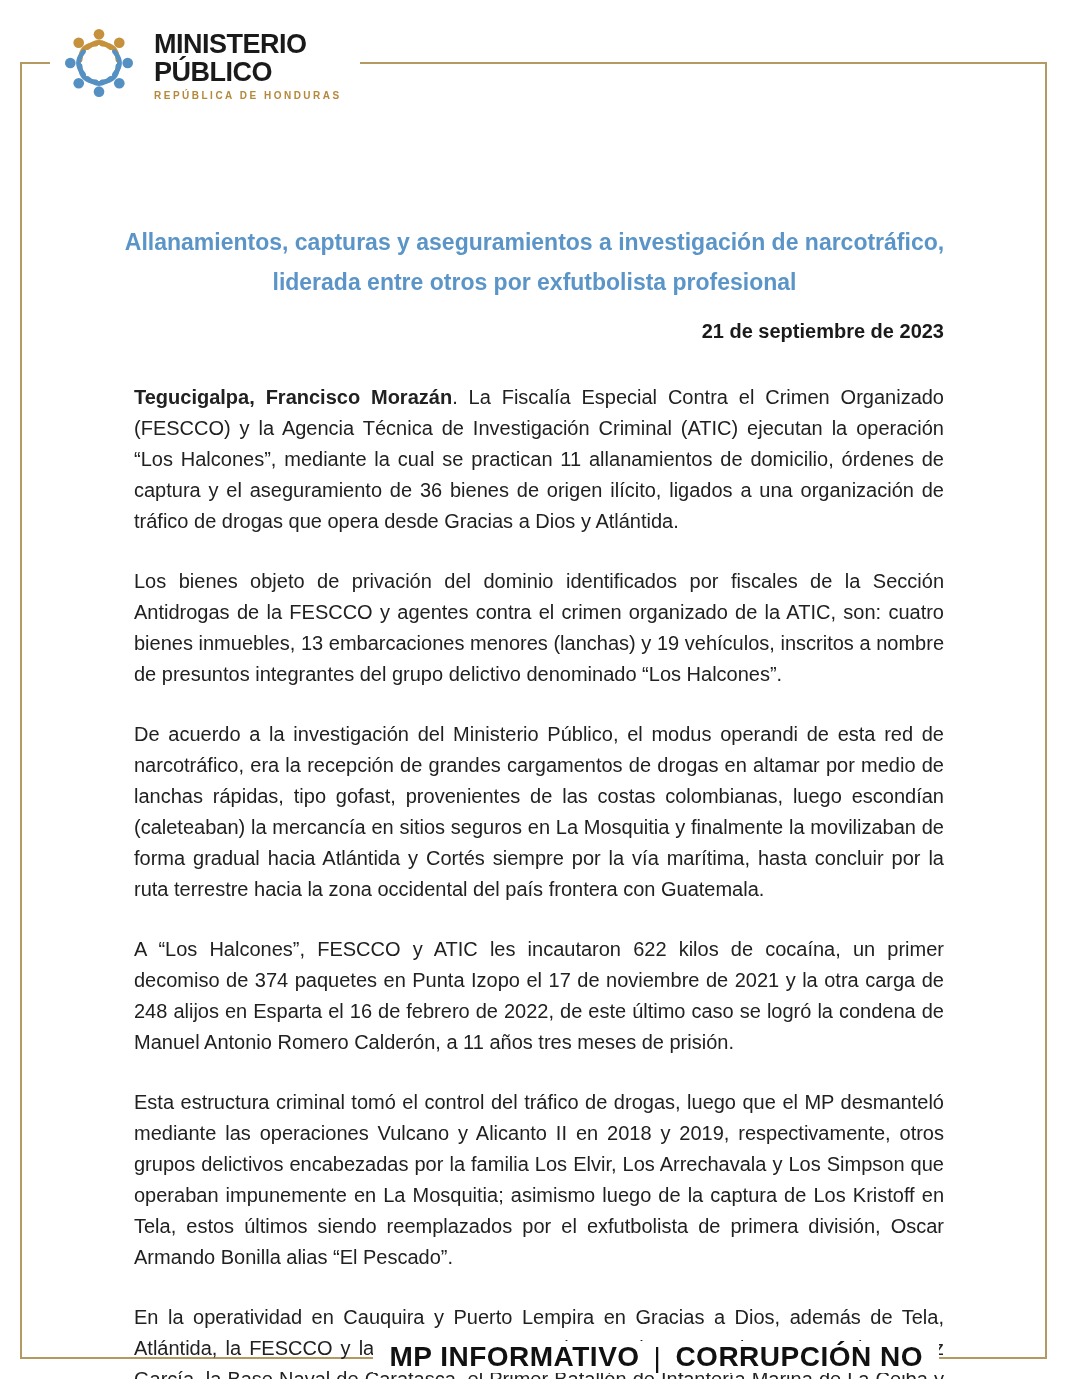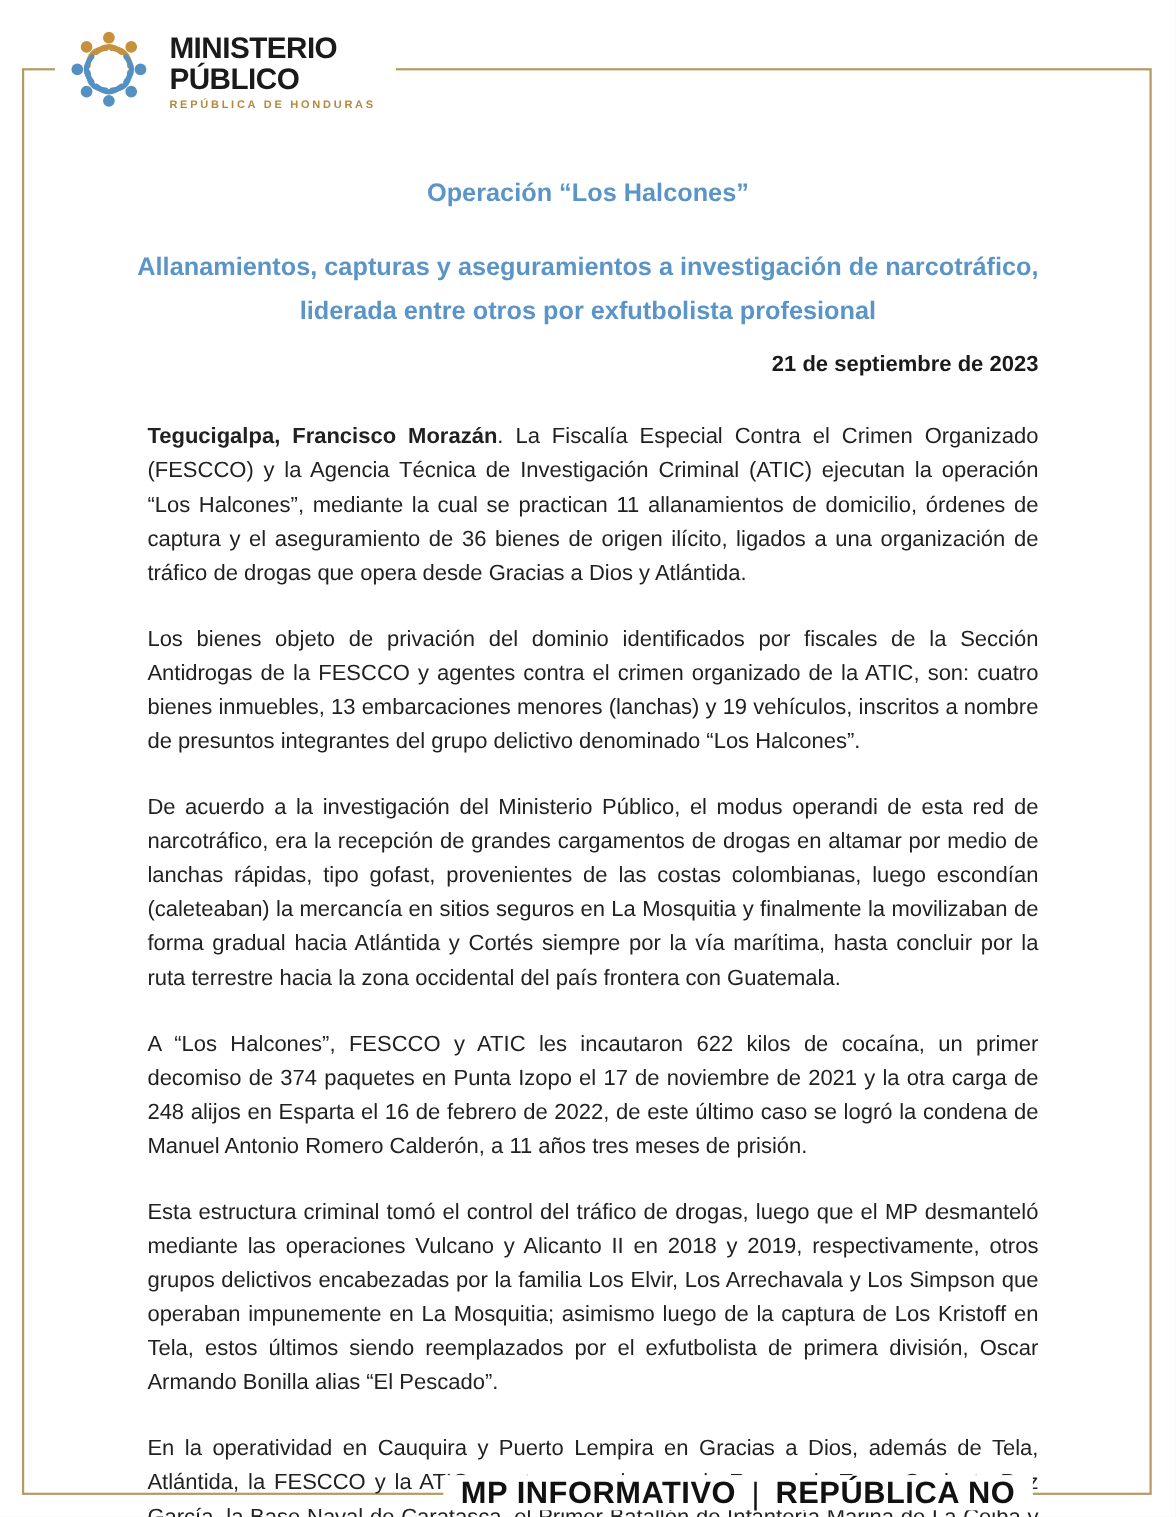--- a/index.html
+++ b/index.html
@@ -151,32 +151,31 @@
         </g>
       </svg>
     </span>
     <span class="logo-text">
       <span class="org">MINISTERIO</span><br>
       <span class="org">PÚBLICO</span>
       <div class="country">REPÚBLICA DE HONDURAS</div>
     </span>
   </div>
 
-  <div class="title">Operación “Los Halcones”</div>
 
   <div class="subtitle">Allanamientos, capturas y aseguramientos a investigación de narcotráfico, liderada entre otros por exfutbolista profesional</div>
 
   <div class="dateline">21 de septiembre de 2023</div>
 
   <div class="body-copy">
     <p><span class="lead">Tegucigalpa, Francisco Morazán</span><span>. La Fiscalía Especial Contra el Crimen Organizado (FESCCO) y la Agencia Técnica de Investigación Criminal (ATIC) ejecutan la operación “Los Halcones”, mediante la cual se practican 11 allanamientos de domicilio, órdenes de captura y el aseguramiento de 36 bienes de origen ilícito, ligados a una organización de tráfico de drogas que opera desde Gracias a Dios y Atlántida.</span></p>
     <p><span>Los bienes objeto de privación del dominio identificados por fiscales de la Sección Antidrogas de la FESCCO y agentes contra el crimen organizado de la ATIC, son: cuatro bienes inmuebles, 13 embarcaciones menores (lanchas) y 19 vehículos, inscritos a nombre de presuntos integrantes del grupo delictivo denominado “Los Halcones”.</span></p>
     <p><span>De acuerdo a la investigación del Ministerio Público, el modus operandi de esta red de narcotráfico, era la recepción de grandes cargamentos de drogas en altamar por medio de lanchas rápidas, tipo gofast, provenientes de las costas colombianas, luego escondían (caleteaban) la mercancía en sitios seguros en La Mosquitia y finalmente la movilizaban de forma gradual hacia Atlántida y Cortés siempre por la vía marítima, hasta concluir por la ruta terrestre hacia la zona occidental del país frontera con Guatemala.</span></p>
     <p><span>A “Los Halcones”, FESCCO y ATIC les incautaron 622 kilos de cocaína, un primer decomiso de 374 paquetes en Punta Izopo el 17 de noviembre de 2021 y la otra carga de 248 alijos en Esparta el 16 de febrero de 2022, de este último caso se logró la condena de Manuel Antonio Romero Calderón, a 11 años tres meses de prisión.</span></p>
     <p><span>Esta estructura criminal tomó el control del tráfico de drogas, luego que el MP desmanteló mediante las operaciones Vulcano y Alicanto II en 2018 y 2019, respectivamente, otros grupos delictivos encabezadas por la familia Los Elvir, Los Arrechavala y Los Simpson que operaban impunemente en La Mosquitia; asimismo luego de la captura de Los Kristoff en Tela, estos últimos siendo reemplazados por el exfutbolista de primera división, Oscar Armando Bonilla alias “El Pescado”.</span></p>
     <p><span>En la operatividad en Cauquira y Puerto Lempira en Gracias a Dios, además de Tela, Atlántida, la FESCCO y la ATIC cuentan con el apoyo la Fuerza de Tarea Conjunta Paz García, la Base Naval de Caratasca, el Primer Batallón de Infantería Marina de La Ceiba y la Fuerza Aérea de Honduras, para el traslado del personal, detenidos y evidencias.</span></p>
   </div>
 
   <div class="footer">
-    <span>MP INFORMATIVO</span><span class="sep">|</span><span>REPÚBLICA NO</span>
+    <span>MP INFORMATIVO</span><span class="sep">|</span><span>CORRUPCIÓN NO</span>
   </div>
 
 </div>
 
 </body></html>

